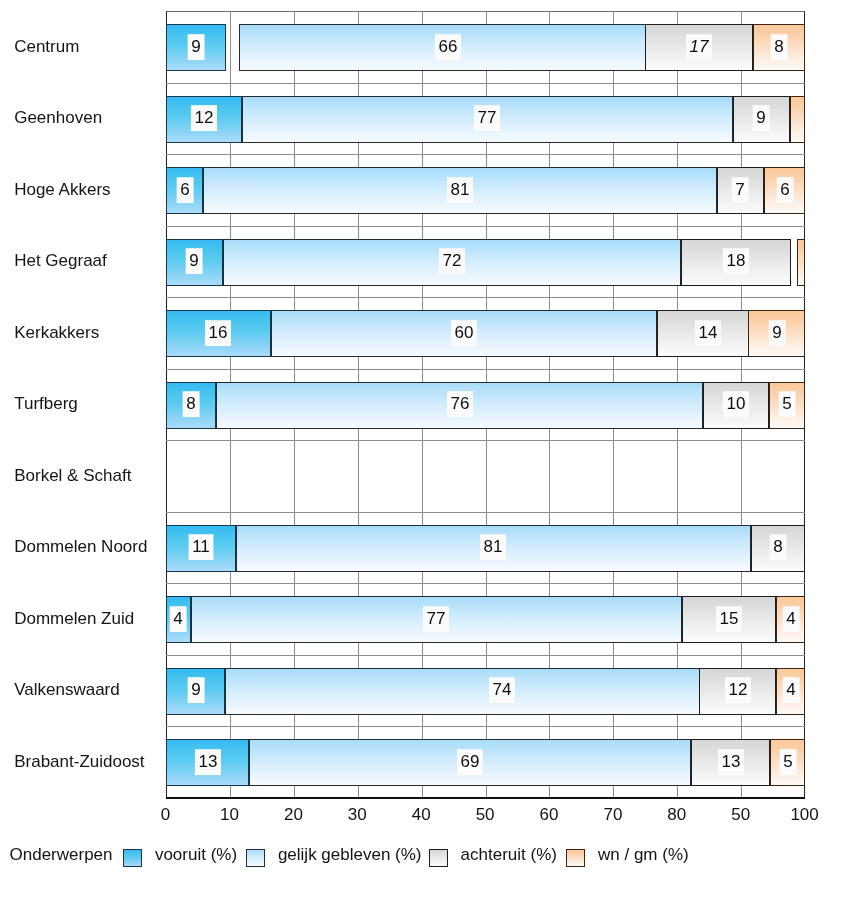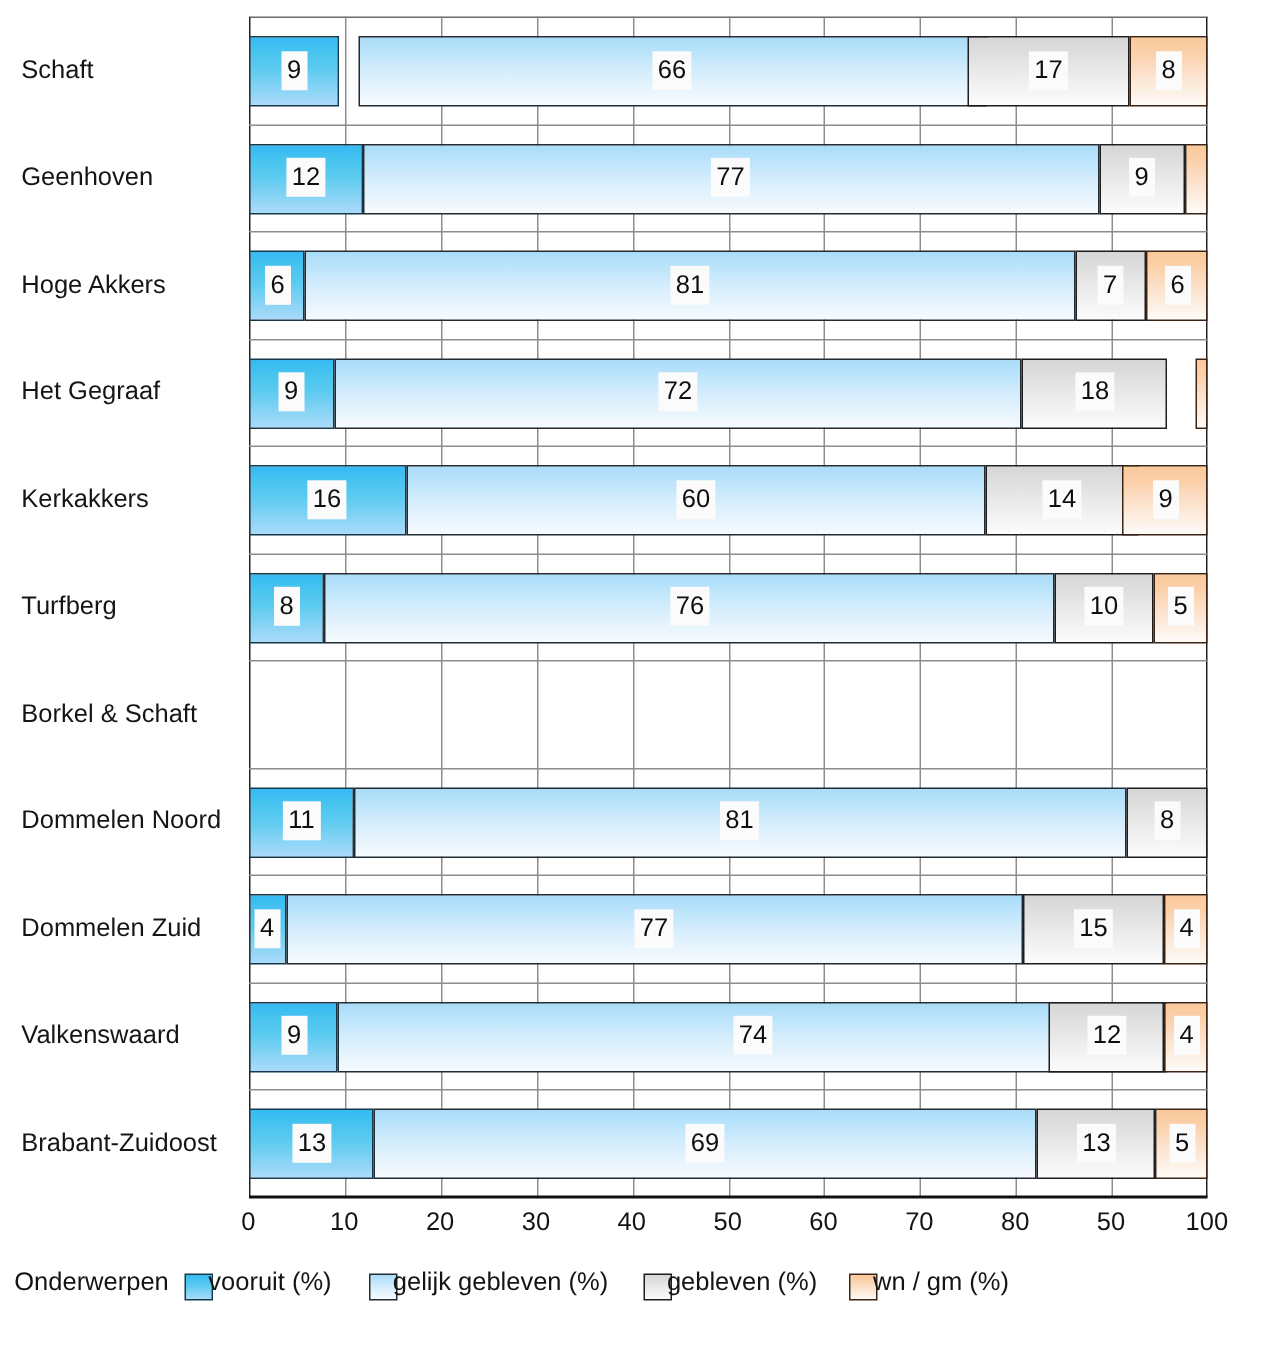--- a/index.html
+++ b/index.html
@@ -46,21 +46,21 @@
   
   #legend{position:absolute;left:0;top:845px;height:22px;}
   #legend-items{position:absolute;left:0;top:0;}
   #legend-title{position:absolute;left:9.5px;top:0;font-size:17px;line-height:20px;color:#141414;transform:translateZ(0);}
   .legend-item{position:absolute;top:0;height:20px;}
   .swatch{position:absolute;left:0;top:3.5px;width:19px;height:18px;box-sizing:border-box;border:1.5px solid #232323;}
   .sw0{border-color:#17384a;background:linear-gradient(180deg,#34baf3 0%,#48c4ef 22%,#5dcbf0 47%,#a8daf9 100%);}
   .sw1{border-color:#222b31;background:linear-gradient(180deg,#a9dcf9 0%,#bbe4fb 22%,#d2ecfc 47%,#f6fafe 100%);}
   .sw2{border-color:#1d1d1d;background:linear-gradient(180deg,#d6d6d6 0%,#dedede 22%,#e8e8e8 47%,#fbfbfb 100%);}
   .sw3{border-color:#3c2415;background:linear-gradient(180deg,#fac99b 0%,#fbd0a9 22%,#fcdec5 47%,#fdfaf6 100%);}
-  .legend-label{position:absolute;top:0;left:16px;font-size:17px;line-height:20px;color:#141414;white-space:nowrap;transform:translateZ(0);}
+  .legend-label{position:absolute;top:0;left:32px;font-size:17px;line-height:20px;color:#141414;white-space:nowrap;transform:translateZ(0);}
 
   
   #footnote{position:absolute;left:9.5px;top:878px;font-size:16.8px;line-height:20px;color:#141414;
             white-space:nowrap;transform:translateZ(0);}
 </style>
 </head>
 <body>
 
 <div id="root">
   <div id="plot">
@@ -89,21 +89,21 @@
     <div id="bars-layer">
         <div class="cat-row" style="top: 0px; height: 71.5455px;">
           <div class="bar" style="top: 13px;">
             <div class="seg seg-s0" title="vooruit (%)" style="left: 0px; width: 60.066px;">
               <div class="vlabel" style="left: 50%;">9</div>
             </div>
             <div class="seg seg-s1" title="gelijk gebleven (%)" style="left: 73px; width: 418.545px;">
               <div class="vlabel" style="left: 50%;">66</div>
             </div>
             <div class="seg seg-s2" title="achteruit (%)" style="left: 478.611px; width: 108.63px;">
-              <div class="vlabel" style="left: 50%;">17</div>
+              <div class="vlabel" style="left: 50%; font-style: italic;">17</div>
             </div>
             <div class="seg seg-s3" title="wn / gm (%)" style="left: 587.241px; width: 51.759px;">
               <div class="vlabel" style="left: 50%;">8</div>
             </div>
           </div>
         </div>
         <div class="cat-row" style="top: 71.5455px; height: 71.5455px;">
           <div class="bar" style="top: 13px;">
             <div class="seg seg-s0" title="vooruit (%)" style="left: 0px; width: 76.041px;">
               <div class="vlabel" style="left: 50%;">12</div>
@@ -134,21 +134,21 @@
           </div>
         </div>
         <div class="cat-row" style="top: 214.636px; height: 71.5455px;">
           <div class="bar" style="top: 13px;">
             <div class="seg seg-s0" title="vooruit (%)" style="left: 0px; width: 56.871px;">
               <div class="vlabel" style="left: 50%;">9</div>
             </div>
             <div class="seg seg-s1" title="gelijk gebleven (%)" style="left: 56.871px; width: 458.163px;">
               <div class="vlabel" style="left: 50%;">72</div>
             </div>
-            <div class="seg seg-s2" title="achteruit (%)" style="left: 515.034px; width: 97px;">
+            <div class="seg seg-s2" title="achteruit (%)" style="left: 515.034px; width: 110px;">
               <div class="vlabel" style="left: 50%;">18</div>
             </div>
             <div class="seg seg-s3" title="wn / gm (%)" style="left: 630.693px; width: 8.307px;"></div>
           </div>
         </div>
         <div class="cat-row" style="top: 286.182px; height: 71.5455px; padding-left: 40px;">
           <div class="bar" style="top: 13px;">
             <div class="seg seg-s0" title="vooruit (%)" style="left: 0px; width: 104.796px;">
               <div class="vlabel" style="left: 50%;">16</div>
             </div>
@@ -237,21 +237,21 @@
               <div class="vlabel" style="left: 50%;">13</div>
             </div>
             <div class="seg seg-s3" title="wn / gm (%)" style="left: 604.494px; width: 34.506px;">
               <div class="vlabel" style="left: 50%;">5</div>
             </div>
           </div>
         </div>
       </div>
   </div>
   <div id="catnames">
-      <div class="catname" style="top: 36.5727px;">Schaft</div>
+      <div class="catname" style="top: 36.5727px;">Centrum</div>
       <div class="catname" style="top: 108.118px;">Geenhoven</div>
       <div class="catname" style="top: 179.664px;">Hoge Akkers</div>
       <div class="catname" style="top: 251.209px;">Het Gegraaf</div>
       <div class="catname" style="top: 322.755px;">Kerkakkers</div>
       <div class="catname" style="top: 394.3px;">Turfberg</div>
       <div class="catname" style="top: 465.845px;">Borkel &amp; Schaft</div>
       <div class="catname" style="top: 537.391px;">Dommelen Noord</div>
       <div class="catname" style="top: 608.936px;">Dommelen Zuid</div>
       <div class="catname" style="top: 680.482px;">Valkenswaard</div>
       <div class="catname" style="top: 752.027px;">Brabant-Zuidoost</div>
@@ -277,21 +277,21 @@
         <div class="legend-item" style="left: 122.9px;">
           <div class="swatch sw0"></div>
           <div class="legend-label">vooruit (%)</div>
         </div>
         <div class="legend-item" style="left: 245.9px;">
           <div class="swatch sw1"></div>
           <div class="legend-label">gelijk gebleven (%)</div>
         </div>
         <div class="legend-item" style="left: 428.6px;">
           <div class="swatch sw2"></div>
-          <div class="legend-label">gebleven (%)</div>
+          <div class="legend-label">achteruit (%)</div>
         </div>
         <div class="legend-item" style="left: 566px;">
           <div class="swatch sw3"></div>
           <div class="legend-label">wn / gm (%)</div>
         </div>
       </div>
   </div>
 
 </div>
 

